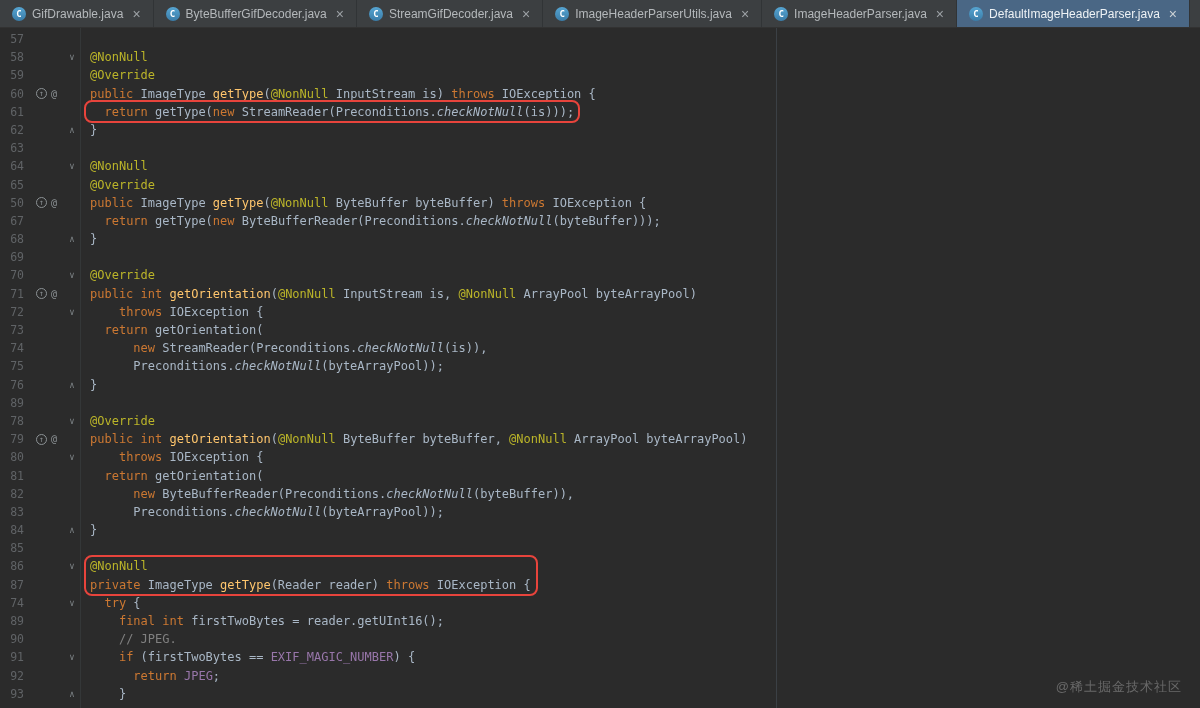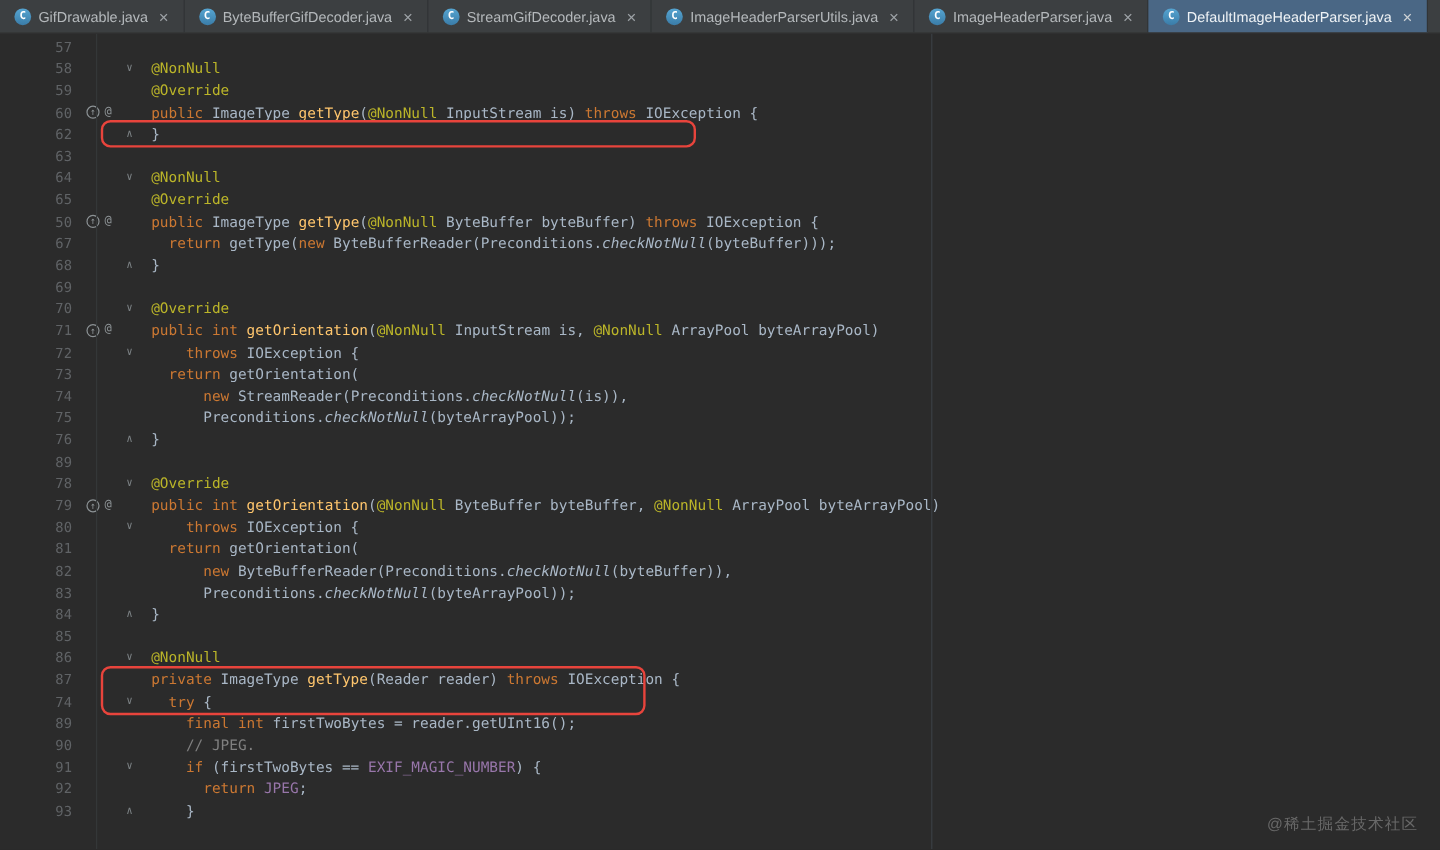--- a/index.html
+++ b/index.html
@@ -13,21 +13,21 @@
   .tab.active { background:var(--c-tab-active-bg,#4a6785); color:#eef2f5; }
   .cicon { width:14px; height:14px; flex:0 0 14px; border-radius:50%; background:linear-gradient(180deg,#56a5d2,#3a7ca8); color:#fff; font-size:9px; font-weight:bold; display:flex; align-items:center; justify-content:center; font-family:"DejaVu Sans Mono", monospace; }
   .tclose { color:#9da2a6; font-size:14px; line-height:1; margin-left:3px; }
   .tab.active .tclose { color:#ced3d6; }
 
   
   .editor { position:relative; flex:1 1 auto; background:var(--c-editor-bg,#2b2b2b); overflow:hidden; padding-top:2px; }
   .guide { position:absolute; left:776px; top:0; bottom:0; width:1px; background:var(--c-guide,#3b4045); }
   .gutter-sep { position:absolute; left:80px; top:0; bottom:0; width:1px; background:#343738; }
 
-  .line { display:flex; height:18.2px; line-height:18.2px; font-family:"DejaVu Sans Mono","Liberation Mono",monospace; font-size:12px;margin-left:36px; }
+  .line { display:flex; height:18.2px; line-height:18.2px; font-family:"DejaVu Sans Mono","Liberation Mono",monospace; font-size:12px; }
   .ln { width:34px; flex:0 0 34px; text-align:right; padding-right:10px; color:var(--c-line-number,#606366); font-size:11.5px; }
   .gicons { width:30px; flex:0 0 30px; display:flex; align-items:center; gap:4px; padding-left:2px; }
   .ic-ov { width:11px; height:11px; border:1px solid #8c9295; border-radius:50%; color:#8c9295; font-size:8px; line-height:9px; display:flex; align-items:center; justify-content:center; }
   .ic-at { color:#8c9295; font-size:10px; }
   .fold { width:16px; flex:0 0 16px; color:#7c8285; font-size:9px; text-align:center; }
   .code { white-space:pre; padding-left:10px; color:var(--c-def,#A9B7C6); }
 
   .s-kw   { color:var(--c-kw,#CC7832); }
   .s-ann  { color:var(--c-ann,#BBB529); }
   .s-def  { color:var(--c-def,#A9B7C6); }
@@ -101,20 +101,26 @@
         <div class="line">
           <span class="ln">60</span>
           <span class="gicons">
             <span class="ic-ov">↑</span>
             <span class="ic-at">@</span>
           </span>
           <span class="fold"></span>
           <span class="code"><span class="s-kw">public</span><span class="s-def"> ImageType </span><span class="s-meth">getType</span><span class="s-def">(</span><span class="s-ann">@NonNull</span><span class="s-def"> InputStream is) </span><span class="s-kw">throws</span><span class="s-def"> IOException {</span></span>
         </div>
         <div class="line">
+          <span class="ln">61</span>
+          <span class="gicons"></span>
+          <span class="fold"></span>
+          <span class="code"><span class="s-def">  </span><span class="s-kw">return</span><span class="s-def"> getType(</span><span class="s-kw">new</span><span class="s-def"> StreamReader(Preconditions.</span><span class="s-sm">checkNotNull</span><span class="s-def">(is)));</span></span>
+        </div>
+        <div class="line">
           <span class="ln">62</span>
           <span class="gicons"></span>
           <span class="fold">∧</span>
           <span class="code"><span class="s-def">}</span></span>
         </div>
         <div class="line">
           <span class="ln">63</span>
           <span class="gicons"></span>
           <span class="fold"></span>
           <span class="code"></span>

